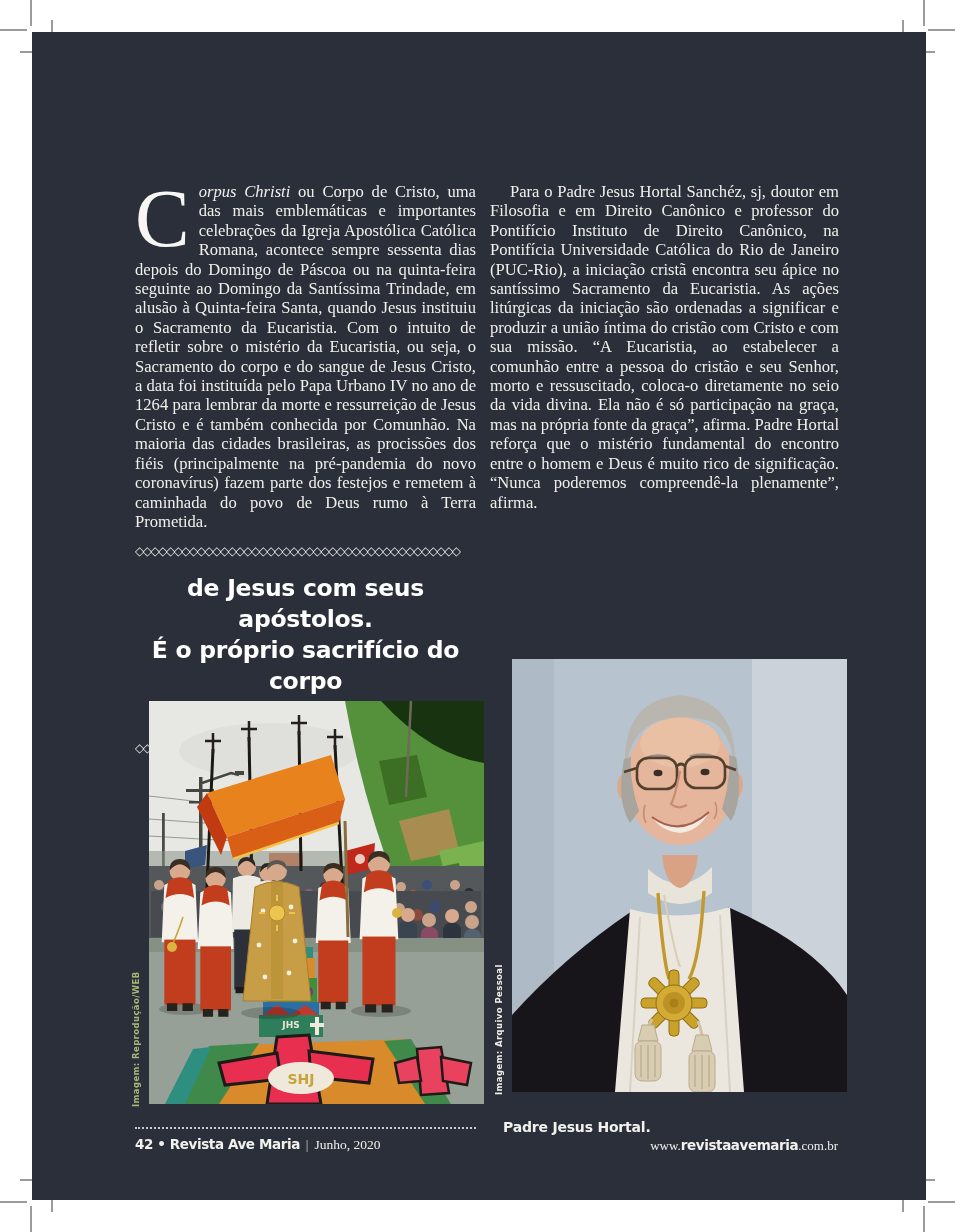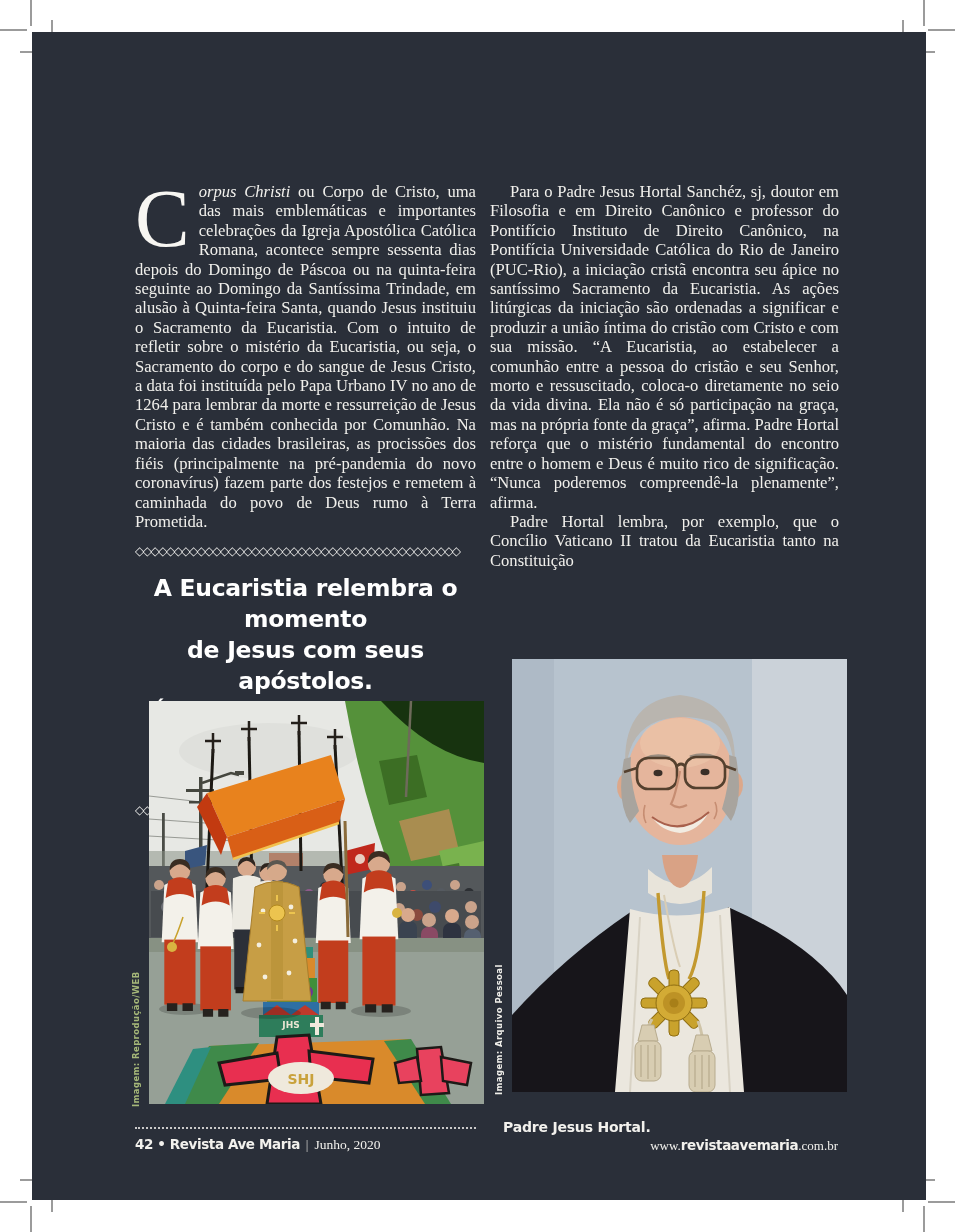--- a/index.html
+++ b/index.html
@@ -70,32 +70,30 @@
   <div class="cm" style="left:910px;top:1179px;width:25px;height:2px"></div>
 
   <div class="page">
 
     <div class="col col-left">
       <p class="body"><span class="dropcap">C</span><em>orpus Christi</em><span> ou Corpo de Cristo, uma das mais emblemáticas e importantes celebrações da Igreja Apostólica Católica Romana, acontece sempre sessenta dias depois do Domingo de Páscoa ou na quinta-feira seguinte ao Domingo da Santíssima Trindade, em alusão à Quinta-feira Santa, quando Jesus instituiu o Sacramento da Eucaristia. Com o intuito de refletir sobre o mistério da Eucaristia, ou seja, o Sacramento do corpo e do sangue de Jesus Cristo, a data foi instituída pelo Papa Urbano IV no ano de 1264 para lembrar da morte e ressurreição de Jesus Cristo e é também conhecida por Comunhão. Na maioria das cidades brasileiras, as procissões dos fiéis (principalmente na pré-pandemia do novo coronavírus) fazem parte dos festejos e remetem à caminhada do povo de Deus rumo à Terra Prometida.</span></p>
 
       <div class="separator">◇◇◇◇◇◇◇◇◇◇◇◇◇◇◇◇◇◇◇◇◇◇◇◇◇◇◇◇◇◇◇◇◇◇◇◇◇◇◇◇◇◇</div>
 
       <div class="pullquote">
-        <div>A Eucaristia relembra o momento</div>
         <div>de Jesus com seus apóstolos.</div>
         <div>É o próprio sacrifício do corpo</div>
         <div>e do sangue de Jesus</div>
       </div>
 
       <div class="separator">◇◇◇◇◇◇◇◇◇◇◇◇◇◇◇◇◇◇◇◇◇◇◇◇◇◇◇◇◇◇◇◇◇◇◇◇◇◇◇◇◇◇</div>
     </div>
 
     <div class="col col-right">
       <p class="body indent">Para o Padre Jesus Hortal Sanchéz, sj, doutor em Filosofia e em Direito Canônico e professor do Pontifício Instituto de Direito Canônico, na Pontifícia Universidade Católica do Rio de Janeiro (PUC-Rio), a iniciação cristã encontra seu ápice no santíssimo Sacramento da Eucaristia. As ações litúrgicas da iniciação são ordenadas a significar e produzir a união íntima do cristão com Cristo e com sua missão. “A Eucaristia, ao estabelecer a comunhão entre a pessoa do cristão e seu Senhor, morto e ressuscitado, coloca-o diretamente no seio da vida divina. Ela não é só participação na graça, mas na própria fonte da graça”, afirma. Padre Hortal reforça que o mistério fundamental do encontro entre o homem e Deus é muito rico de significação. “Nunca poderemos compreendê-la plenamente”, afirma.</p>
-      <p class="body indent">Padre Hortal lembra, por exemplo, que o Concílio Vaticano II tratou da Eucaristia tanto na Constituição</p>
     </div>
 
     <figure class="fig-procession">
       <svg width="335" height="403" viewBox="0 0 335 403">
 
         <rect width="335" height="175" fill="#e7e8e4"></rect>
         <ellipse cx="120" cy="50" rx="90" ry="28" fill="#dfe0dc"></ellipse>
 
         <path d="M0,95 L150,112 M0,118 L140,128 M0,135 L120,142" stroke="#6a6c66" stroke-width="0.8" fill="none" opacity=".8"></path>
 

